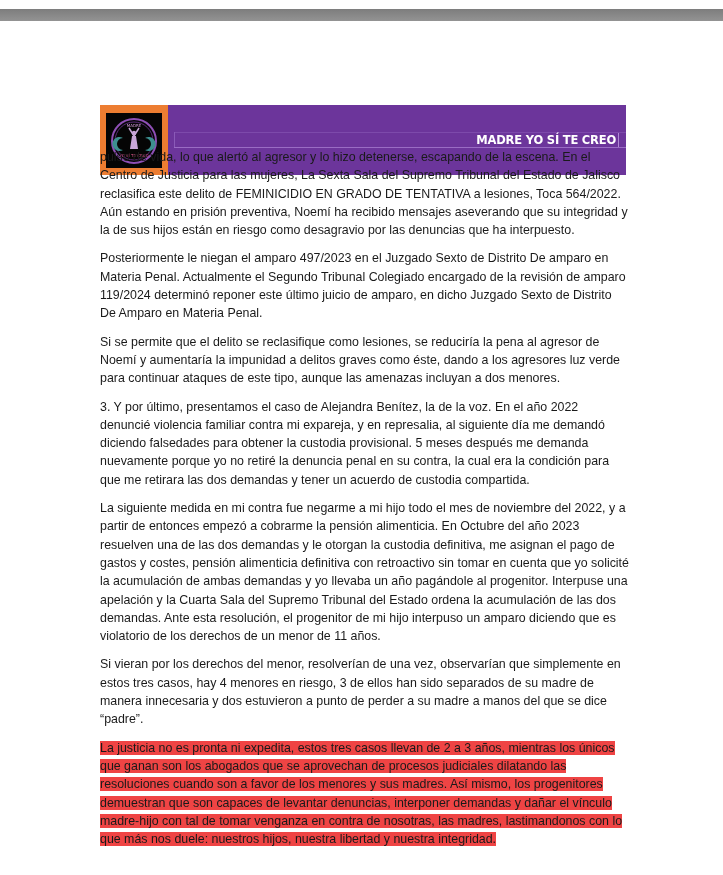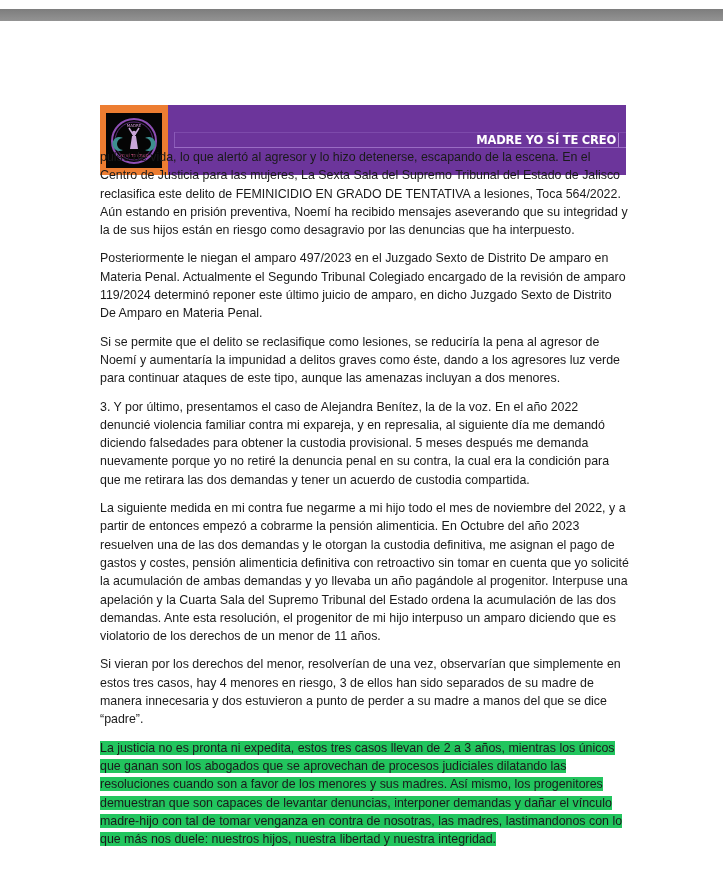--- a/index.html
+++ b/index.html
@@ -39,21 +39,21 @@
     color: #ffffff; font-weight: bold; font-size: 11.5px; letter-spacing: -0.2px;
     border-right: 1px solid #b08ad4; padding-right: 2px; line-height: 15px;
     font-family: "DejaVu Sans", sans-serif;
   }
   .content {
     position: absolute; left: 100px; top: 148px; width: 530px;
     font-size: 12.4px; line-height: 18.3px; color: #1a1a1a;
   }
   .content p { margin: 0 0 10px 0; }
   .content p.hl span {
-    background: #22c55e;
+    background: #ef4444;
   }
 </style>
 </head>
 <body>
 
 <div class="top-bar"></div>
 
 <div class="banner">
   <div class="orange">
     <div class="logo">

